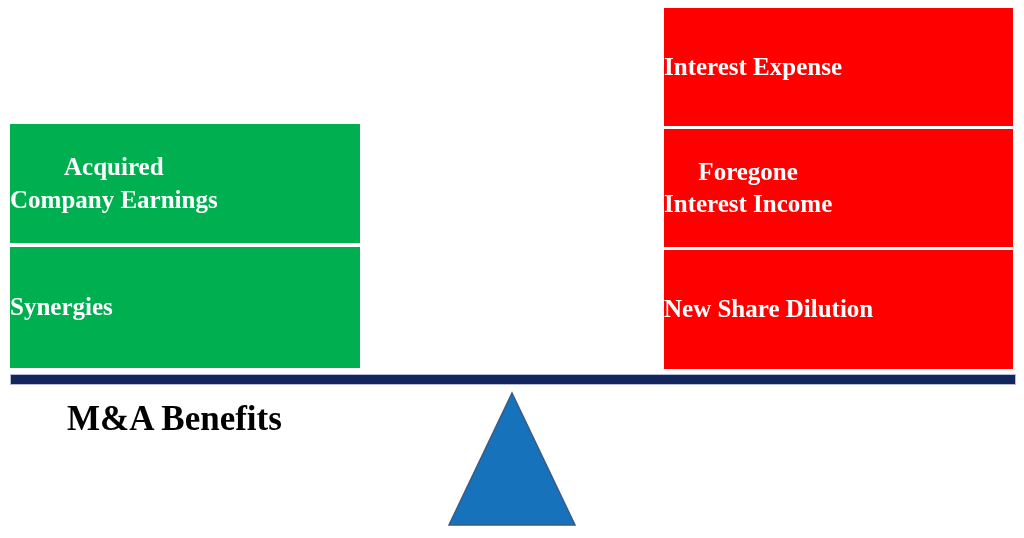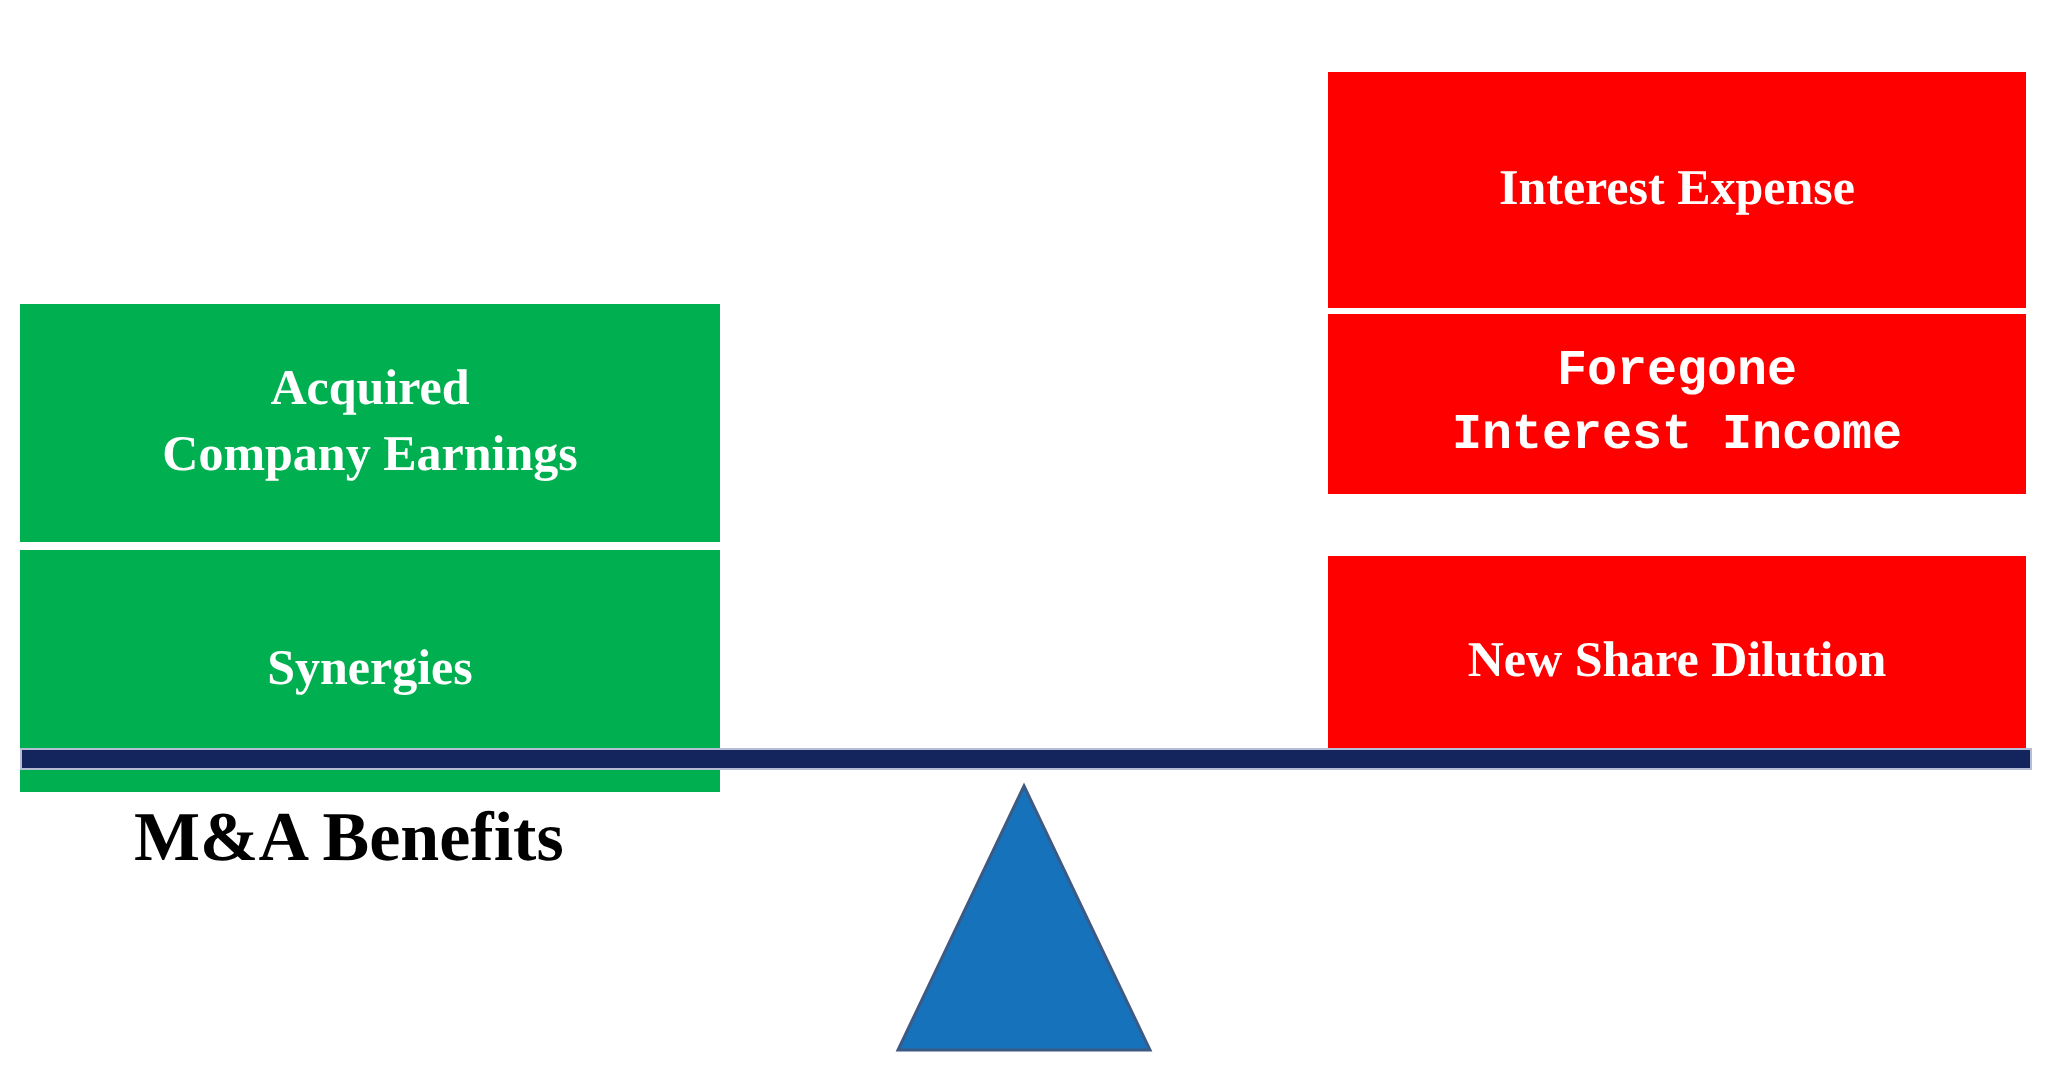--- a/index.html
+++ b/index.html
@@ -12,44 +12,42 @@
     position: relative;
     width: 1024px;
     height: 538px;
     background: var(--background, #ffffff);
     overflow: hidden;
   }
   .box {
     position: absolute;
     display: flex;
     align-items: center;
-    justify-content: center;
     text-align: center;
     color: var(--box-text, #ffffff);
     font-weight: bold;
     font-size: 25px;
     line-height: 1.3;
     white-space: pre-line;
-    margin-top: 28px;
   }
   .benefit-box {
     left: 10px;
     width: 350px;
     background: var(--benefit-green, #00B050);
   }
   .cost-box {
     left: 664px;
     width: 349px;
     background: var(--cost-red, #FF0000);
   }
   .box-b1 { top: 124px; height: 119px; }
   .box-b2 { top: 247px; height: 121px; }
   .box-c1 { top: 8px;   height: 118px; }
-  .box-c2 { top: 129px; height: 90px; font-family: Liberation Mono, monospace; }
-  .box-c3 { top: 250px; height: 106px; }
+  .box-c2 { top: 129px; height: 118px; }
+  .box-c3 { top: 250px; height: 119px; }
   .beam {
     position: absolute;
     left: 10px;
     top: 374px;
     width: 1004px;
     height: 9px;
     background: var(--beam-navy, #14245C);
     border: 1px solid #b5bdd4;
     box-sizing: content-box;
   }

